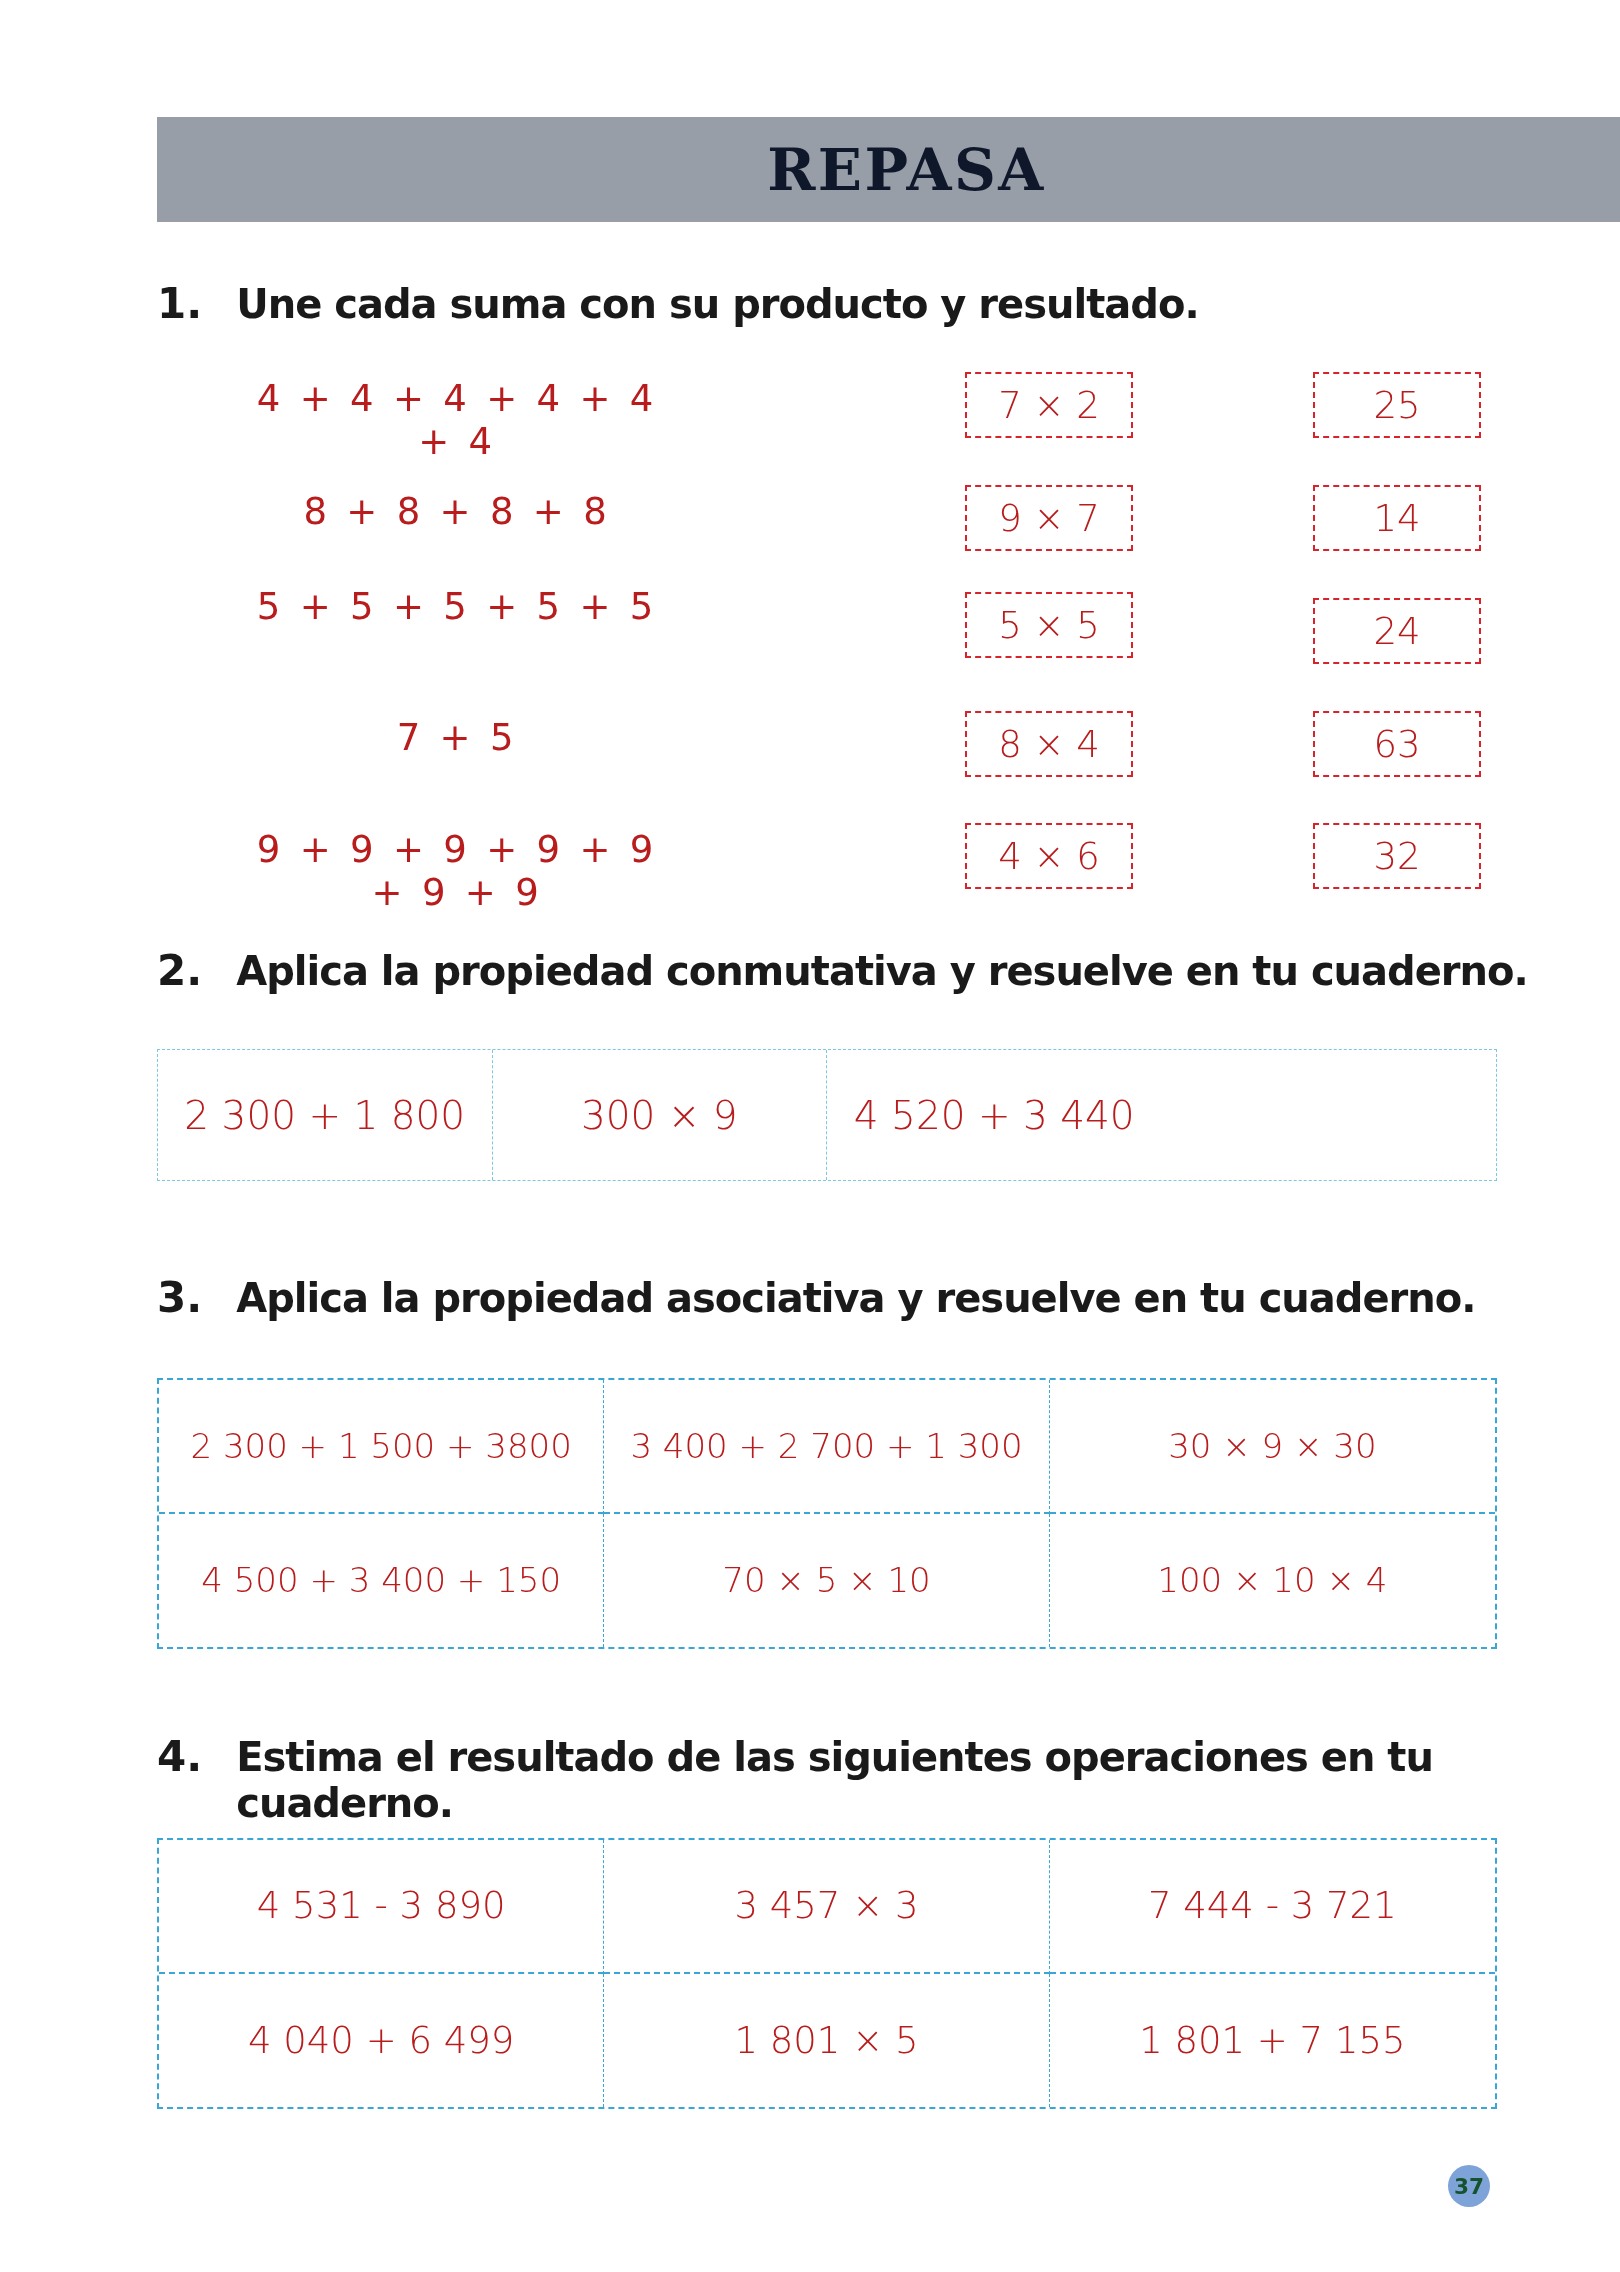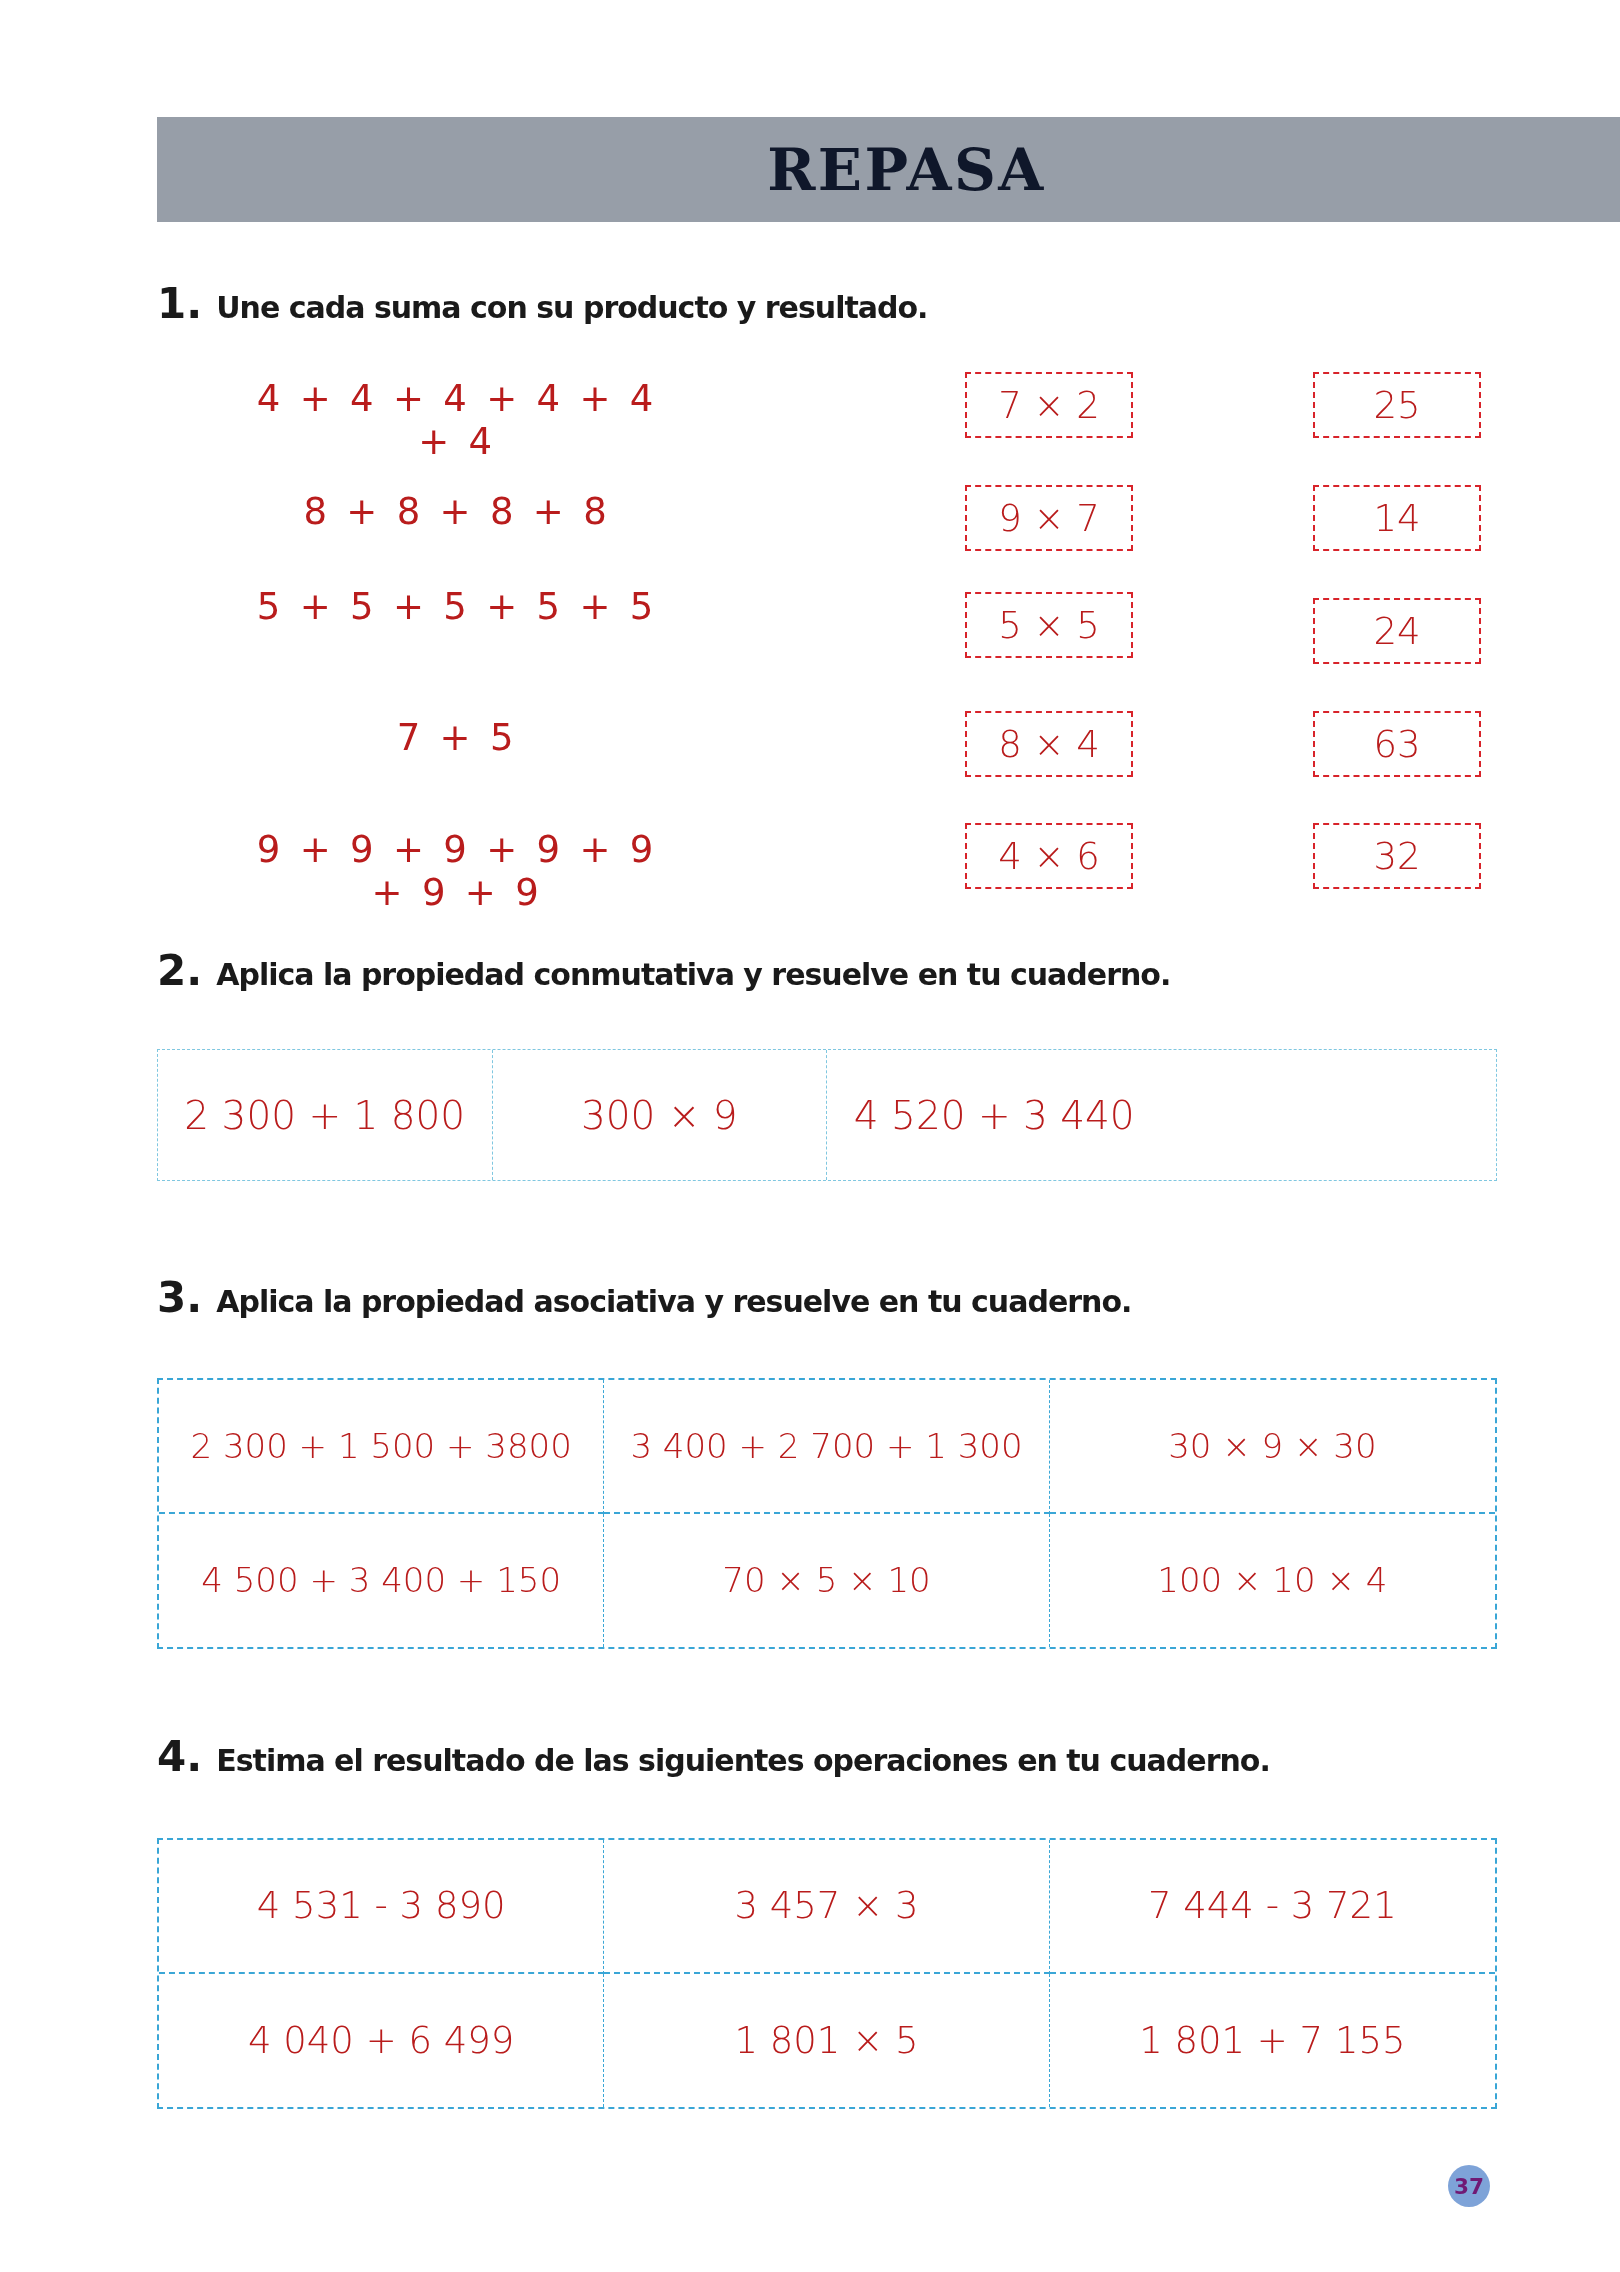--- a/index.html
+++ b/index.html
@@ -3,21 +3,21 @@
 <meta charset="utf-8">
 <style>
   html, body { margin: 0; padding: 0; background: #ffffff; }
   body { width: 1620px; height: 2273px; position: relative; overflow: hidden; font-family: "DejaVu Sans", sans-serif; color: #1a1a1a; }
 
   .header-band { position: absolute; left: 157px; top: 117px; width: 1463px; height: 105px; background: #979ea8; display: flex; align-items: center; justify-content: center; }
   .header-title { font-family: "DejaVu Serif", serif; font-weight: bold; font-size: 58px; color: #0f172a; letter-spacing: 2.5px; padding-left: 36px; }
 
   .instr { position: absolute; left: 157px; display: flex; align-items: baseline; font-family: "DejaVu Sans", sans-serif; font-weight: bold; color: #1a1a1a; transform-origin: left center; }
   .instr-num { font-size: 42px; margin-right: 14px; }
-  .instr-text { font-size: 30px; letter-spacing: -1px; }
+  .instr-text { font-size: 40px; letter-spacing: -1px; margin-left: 20px; }
 
   .mono { font-family: "DejaVu Sans", sans-serif; font-weight: 300; color: #b91c1c; }
 
   
   .sum { position: absolute; left: 241px; width: 432px; text-align: center; font-size: 37px; letter-spacing: 3.8px; font-weight: normal; }
   .rbox { position: absolute; width: 168px; height: 66px; border: 2.5px dashed #d8232a; box-sizing: border-box; display: flex; align-items: center; justify-content: center; font-size: 37px; }
   .rbox.prod { left: 965px; }
   .rbox.res { left: 1313px; }
 
   
@@ -27,21 +27,21 @@
   .grid2 .cell { border-right: 1.9px dashed #7fc7e0; font-size: 39px; }
   .grid2 .cell:last-child { border-right: none; }
   .grid3 { grid-template-columns: repeat(3, 1fr); grid-template-rows: 1fr 1fr; }
   .grid3 .cell { border-right: 1.9px dashed #3aa6d6; border-bottom: 2.5px dashed #3aa6d6; font-size: 34px; }
   .grid3 .cell:nth-child(3n) { border-right: none; }
   .grid3 .cell:nth-child(n+4) { border-bottom: none; }
   #ex3-grid { top: 1378px; height: 271px; }
   #ex4-grid { top: 1838px; height: 271px; }
   #ex4-grid .cell { font-size: 37px; }
 
-  .page-num { position: absolute; left: 1448px; top: 2165px; width: 42px; height: 42px; border-radius: 50%; background: #7ea3d8; color: #701a75; font-weight: bold; font-size: 21.6px; display: flex; align-items: center; justify-content: center; font-family: "DejaVu Sans", sans-serif; }
+  .page-num { position: absolute; left: 1448px; top: 2165px; width: 42px; height: 42px; border-radius: 50%; background: #7ea3d8; color: #14532d; font-weight: bold; font-size: 21.6px; display: flex; align-items: center; justify-content: center; font-family: "DejaVu Sans", sans-serif; }
 </style>
 </head>
 <body>
 
 <div class="header-band">
   <span class="header-title">REPASA</span>
 </div>
 
 <div class="instr" style="top:279px;">
   <span class="instr-num">1.</span>

